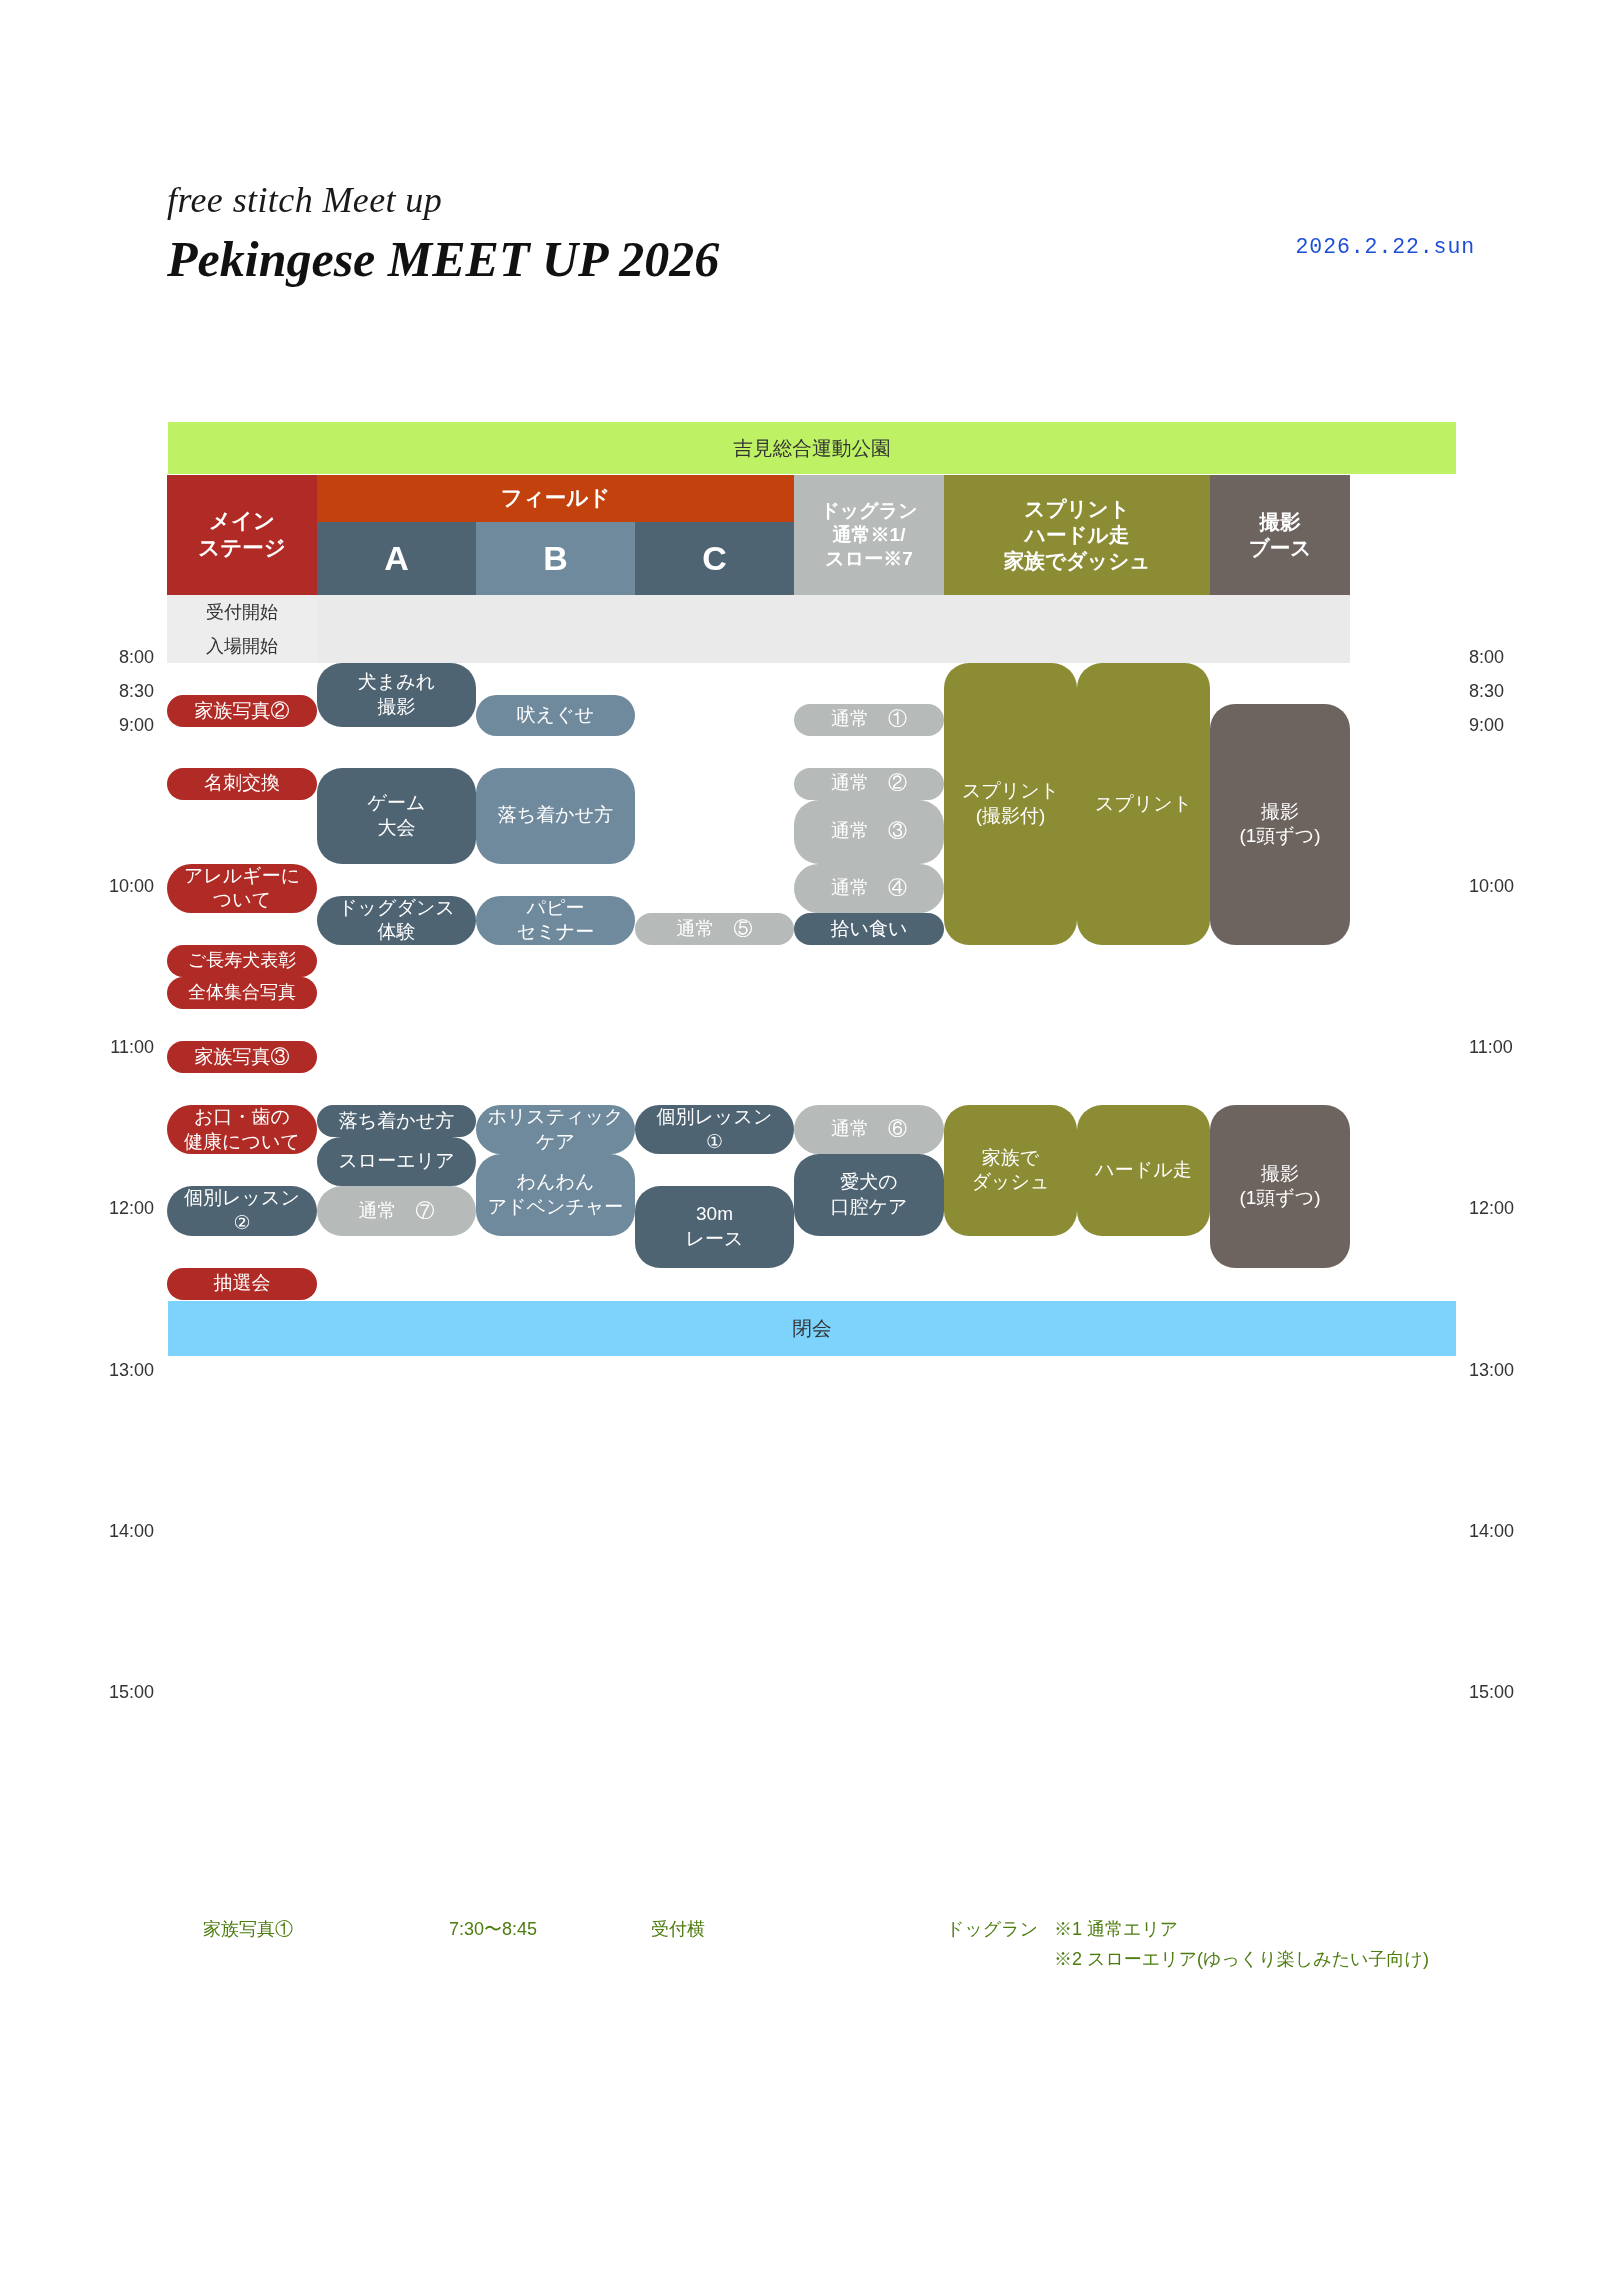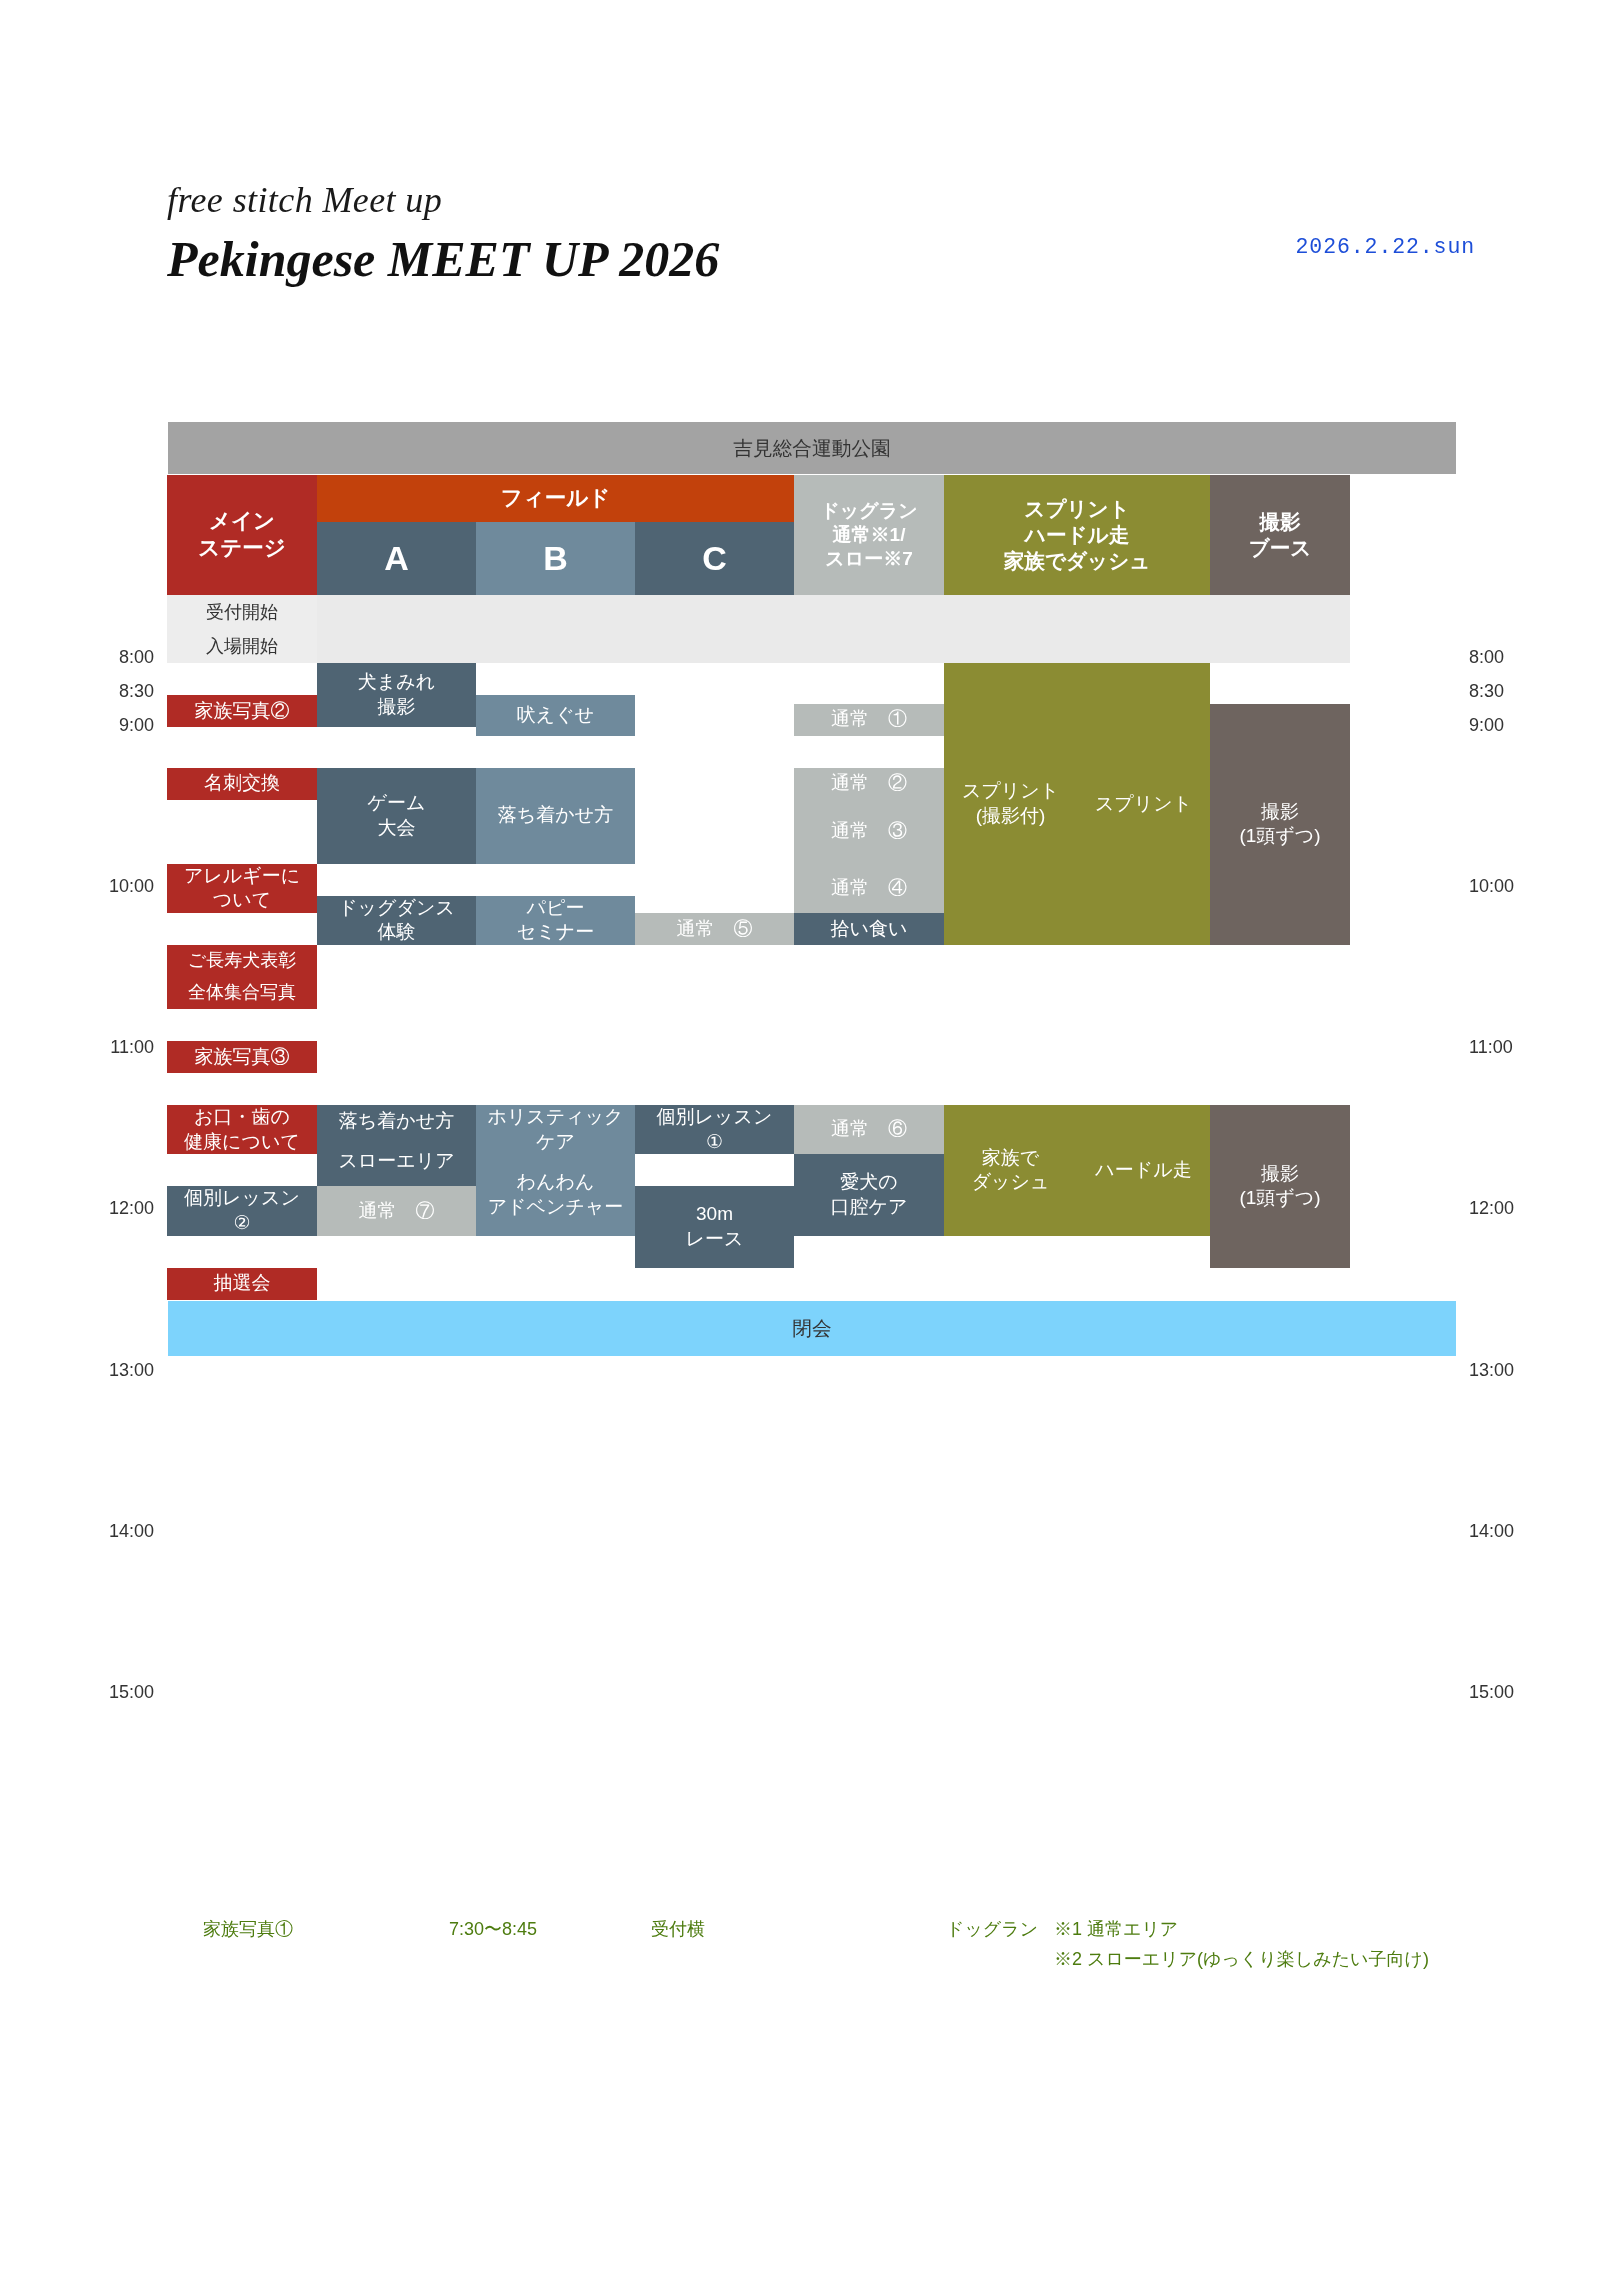--- a/index.html
+++ b/index.html
@@ -14,40 +14,40 @@
 
   
   .hdr{position:absolute;left:167px;top:179px;width:1308px;}
   .hdr-sub{font-family:"Liberation Serif", serif;font-style:italic;font-size:36px;letter-spacing:0.4px;color:#1a1a1a;}
   .hdr-title{font-family:"Liberation Serif", serif;font-style:italic;font-weight:700;font-size:50px;letter-spacing:0px;color:#111;margin-top:9px;}
   .hdr-date{position:absolute;right:0;top:56px;font-family:"Liberation Mono", monospace;font-size:21.5px;letter-spacing:0.9px;color:#1d4ed8;}
 
   
   .grid{position:absolute;left:167px;top:421px;width:1290px;}
   .venue{
-    background:#a3a3a3;border:0.9px solid #ffffff;
+    background:#bef264;border:0.9px solid #ffffff;
     text-align:center;font-size:19.7px;padding:12.5px 0;color:#333;
   }
   table.sched{border-collapse:collapse;width:1290px;table-layout:fixed;}
   table.sched td,table.sched th{padding:0;margin:0;border:0;}
 
   .colhead{color:#fff;text-align:center;vertical-align:middle;font-weight:bold;line-height:1.25;}
   .ch-main{background:#b02b25;font-size:21.5px;}
   .ch-field{background:#c2410c;font-size:21.5px;}
   .ch-a{background:#4f6473;font-size:34px;font-weight:bold;}
   .ch-b{background:#6f8a9c;font-size:34px;font-weight:bold;}
   .ch-c{background:#4f6473;font-size:34px;font-weight:bold;}
   .ch-dog{background:#b6bbb9;font-size:19px;color:#fff;}
   .ch-sprint{background:#8b8c33;font-size:20.6px;}
   .ch-photo{background:#6e645f;font-size:20.6px;}
 
   
   .slot{border-bottom:0.9px solid #e3e3e3;border-right:0.9px solid #ededed;height:32px;}
 
-  .block{color:#fff;text-align:center;vertical-align:middle;line-height:1.3;font-size:19px;}
+  .block{color:#fff;text-align:center;vertical-align:middle;line-height:1.3;font-size:19px;border-radius:25px;}
   .b-red{background:#b02b25;}
   .b-dark{background:#4f6473;}
   .b-mid{background:#6f8a9c;}
   .b-gray{background:#b6bbb9;}
   .b-olive{background:#8b8c33;}
   .b-brown{background:#6e645f;}
   .b-light{background:#eaeaea;color:#333;}
 
   .topnote{background:#ededed;color:#333;text-align:center;font-size:18px;}
   .closing{background:#7dd3fc;color:#333;text-align:center;font-size:19.7px;padding:14.3px 0;border:0.9px solid #fff;}

